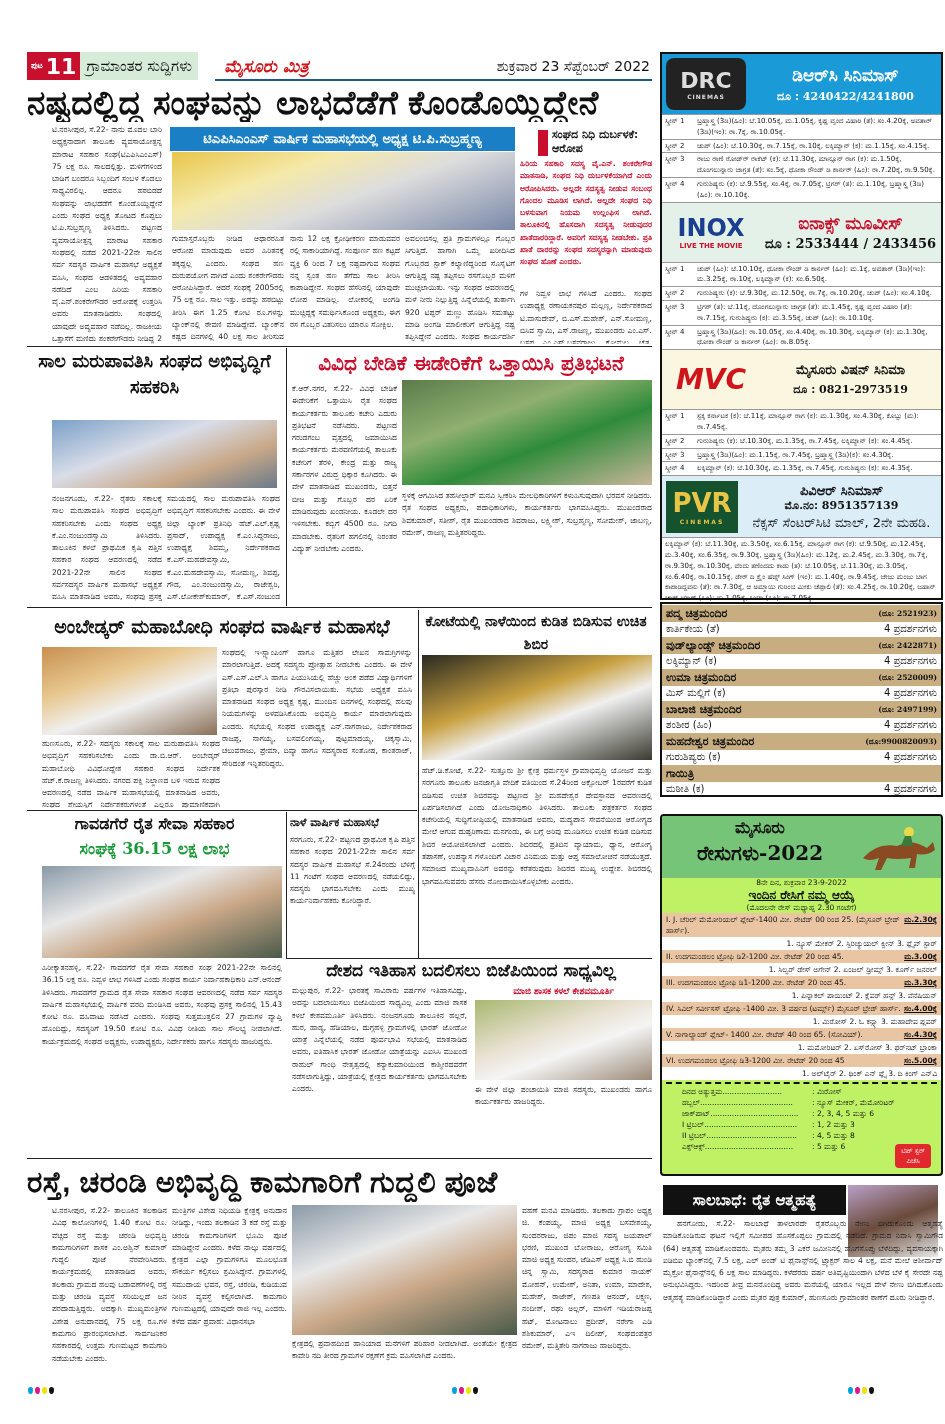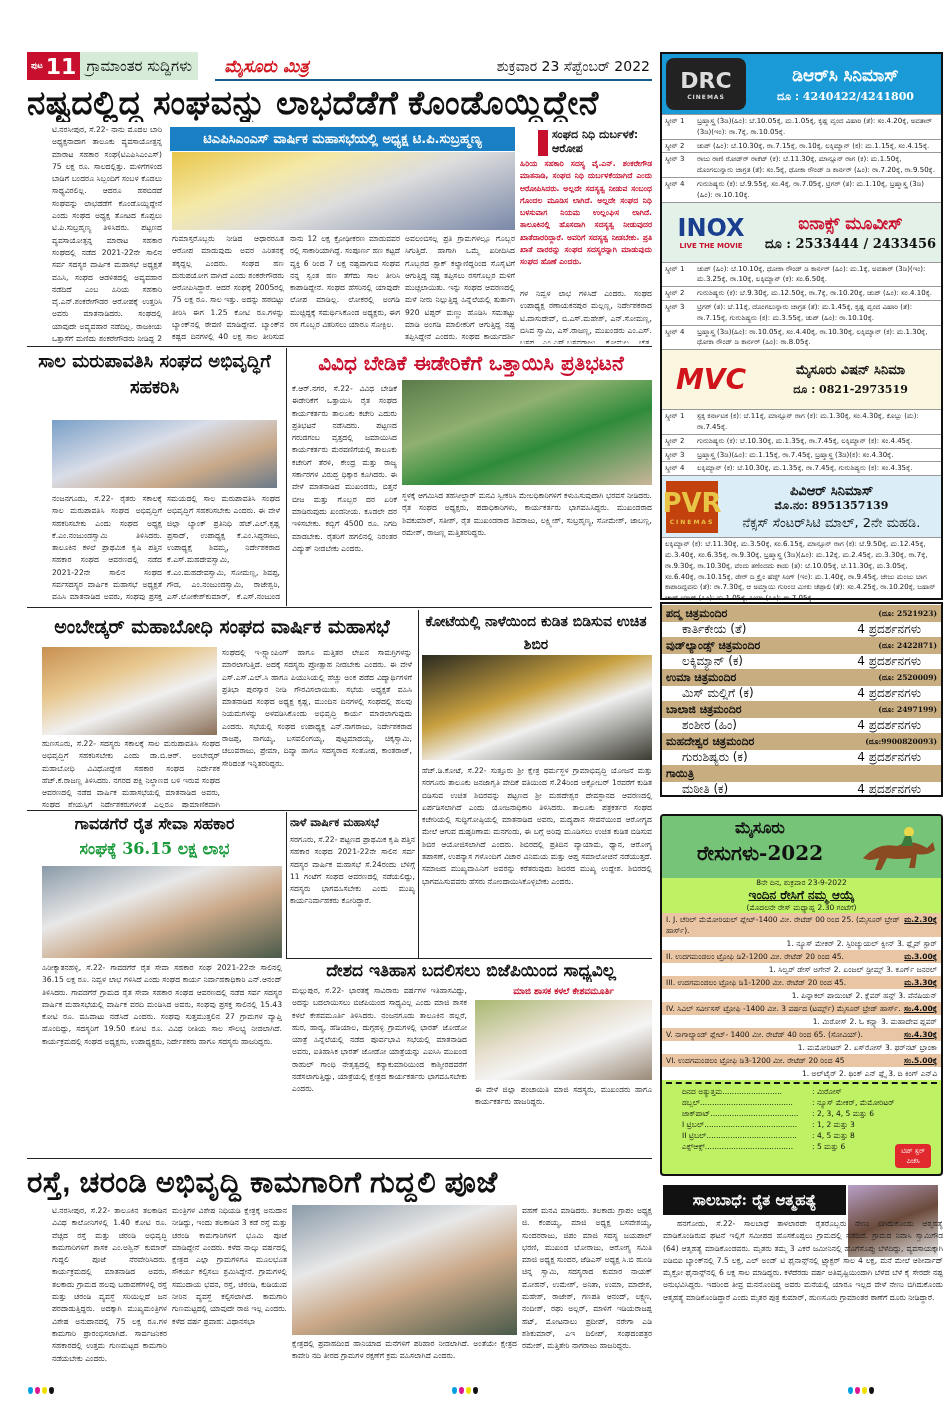--- a/index.html
+++ b/index.html
@@ -33,21 +33,21 @@
 .chead{display:flex;align-items:center;height:60px}
 .logo{width:80px;height:52px;margin:4px;display:flex;align-items:center;justify-content:center;font-weight:bold;flex-direction:column}
 .ctitle{flex:1;text-align:center}
 .ctitle .n{font-size:17px;font-weight:bold;display:block}
 .ctitle .p{font-size:11px;font-family:"DejaVu Serif",serif;font-weight:bold}
 .srow{display:flex;font-size:7px;line-height:10.8px;border-top:1px solid #999;padding:1px 3px;color:#111}
 .srow .sl{width:32px;flex:none}
 .srow .sv{flex:1}
 .tlist .th{background:#c8ad80;display:flex;justify-content:space-between;padding:0 4px;font-size:11px;font-weight:bold;line-height:17px;border-top:1px solid #fff}
 .tlist .th .ph{font-size:7.5px;font-family:"DejaVu Serif",serif}
-.tlist .tr{display:flex;justify-content:space-between;padding:0 20px;font-size:12px;line-height:14px;background:#fff}
+.tlist .tr{display:flex;justify-content:space-between;padding:0 4px;font-size:10px;line-height:14px;background:#fff}
 .race{border:2px solid #111;border-radius:4px;overflow:hidden}
 .race .rtop{background:#76c478;height:62px;position:relative}
 .race .rtop .t1{position:absolute;left:8px;top:2px;width:180px;text-align:center;font-size:16px;font-weight:bold;font-family:"DejaVu Serif",serif;line-height:20px}
 .race .rtop .t2{position:absolute;left:8px;top:24px;width:180px;text-align:center;font-size:20px;font-weight:bold;font-family:"DejaVu Serif",serif;line-height:26px}
 .race .horse{position:absolute;right:4px;top:4px;width:80px;height:56px}
 .rmeta{text-align:center;font-size:7.5px;line-height:10px}
 .rmeta.big{font-size:12px;font-weight:bold;text-decoration:underline;line-height:15px}
 .rrow{font-size:7.5px;line-height:11px;padding:1px 4px}
 .rrow.h{background:#e9c5a3}
 .rrow.h .time{float:right;font-weight:bold;text-decoration:underline}
@@ -211,21 +211,21 @@
         <span class="sl">ಸ್ಕ್ರೀನ್ 3</span>
         <span class="sv">ಬ್ರಹ್ಮಾಸ್ತ್ರ (3ಡಿ)(ಹಿಂ): ಮ.1.15ಕ್ಕೆ, ರಾ.7.45ಕ್ಕೆ, ಬ್ರಹ್ಮಾಸ್ತ್ರ (3ಡಿ)(ಕ): ಸಂ.4.30ಕ್ಕೆ.</span>
       </div>
       <div class="srow">
         <span class="sl">ಸ್ಕ್ರೀನ್ 4</span>
         <span class="sv">ಲಕ್ಕಿಮ್ಯಾನ್ (ಕ): ಬೆ.10.30ಕ್ಕೆ, ಮ.1.35ಕ್ಕೆ, ರಾ.7.45ಕ್ಕೆ, ಗುರುಶಿಷ್ಯರು (ಕ): ಸಂ.4.35ಕ್ಕೆ.</span>
       </div>
     </div>
 
   <div class="chead" style="background:#dbeef8;border-top:1px solid #999;height:62px">
-    <div class="logo" style="background:#c2410c;color:#e8c547;font-size:26px;width:52px">
+    <div class="logo" style="background:#14532d;color:#e8c547;font-size:26px;width:72px">
       <span>PVR</span>
       <span style="font-size:6px;letter-spacing:2px">CINEMAS</span>
     </div>
     <div class="ctitle">
       <span class="n" style="font-size:13px">ಪಿವಿಆರ್ ಸಿನಿಮಾಸ್</span>
       <span class="p" style="display:block">ಮೊ.ನಂ: 8951357139</span>
       <span style="font-size:13px">ನೆಕ್ಸಸ್ ಸೆಂಟರ್‌ಸಿಟಿ ಮಾಲ್, 2ನೇ ಮಹಡಿ.</span>
     </div>
   </div>
   <div class="srow" style="display:block;height:66px;overflow:hidden">ಲಕ್ಕಿಮ್ಯಾನ್ (ಕ): ಬೆ.11.30ಕ್ಕೆ, ಮ.3.50ಕ್ಕೆ, ಸಂ.6.15ಕ್ಕೆ, ಮಾನ್ಸೂನ್ ರಾಗ (ಕ): ಬೆ.9.50ಕ್ಕೆ, ಮ.12.45ಕ್ಕೆ, ಮ.3.40ಕ್ಕೆ, ಸಂ.6.35ಕ್ಕೆ, ರಾ.9.30ಕ್ಕೆ, ಬ್ರಹ್ಮಾಸ್ತ್ರ (3ಡಿ)(ಹಿಂ): ಮ.12ಕ್ಕೆ, ಮ.2.45ಕ್ಕೆ, ಮ.3.30ಕ್ಕೆ, ರಾ.7ಕ್ಕೆ, ರಾ.9.30ಕ್ಕೆ, ರಾ.10.30ಕ್ಕೆ, ವೆಂದು ತಣಿಂದದು ಕಾಡು (ತ): ಬೆ.10.05ಕ್ಕೆ, ಬೆ.11.30ಕ್ಕೆ, ಮ.3.05ಕ್ಕೆ, ಸಂ.6.40ಕ್ಕೆ, ರಾ.10.15ಕ್ಕೆ, ಡೇರ್ ದಿ ಕ್ರೈಂ ಹೆಡ್ಸ್ ಸಿಂಗ್ (ಇಂ): ಮ.1.40ಕ್ಕೆ, ರಾ.9.45ಕ್ಕೆ, ಜೇಜು ಮಂಜು ಬಾಗ ಕಾಪಾಡಿದ್ದವನು (ತೆ): ರಾ.7.30ಕ್ಕೆ, ಆ ಅಮ್ಮಾಯಿ ಗುರಿಂಚಿ ಮೀಕು ಚೆಪ್ಪಾಲಿ (ತೆ): ಸಂ.4.25ಕ್ಕೆ, ರಾ.10.20ಕ್ಕೆ, ಜಹಾನ್ ಚಾರ್ ಯಾರ್ (ಹಿಂ): ಮ.1.05ಕ್ಕೆ, ಸಿಯಾ (ಹಿಂ): ರಾ.7.05ಕ್ಕೆ.</div>

